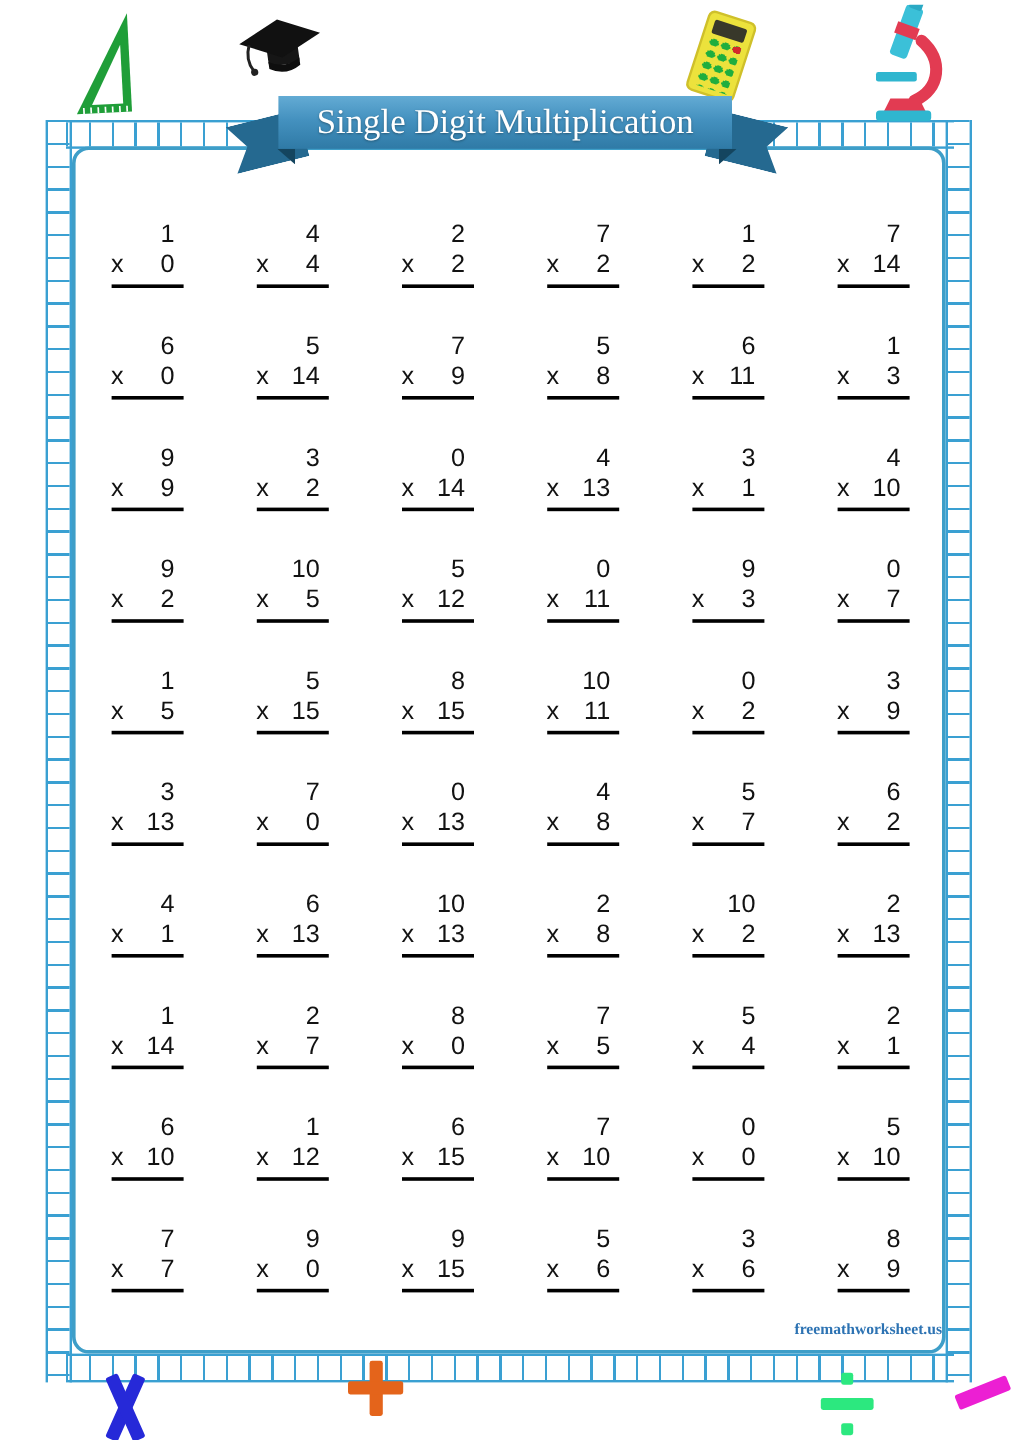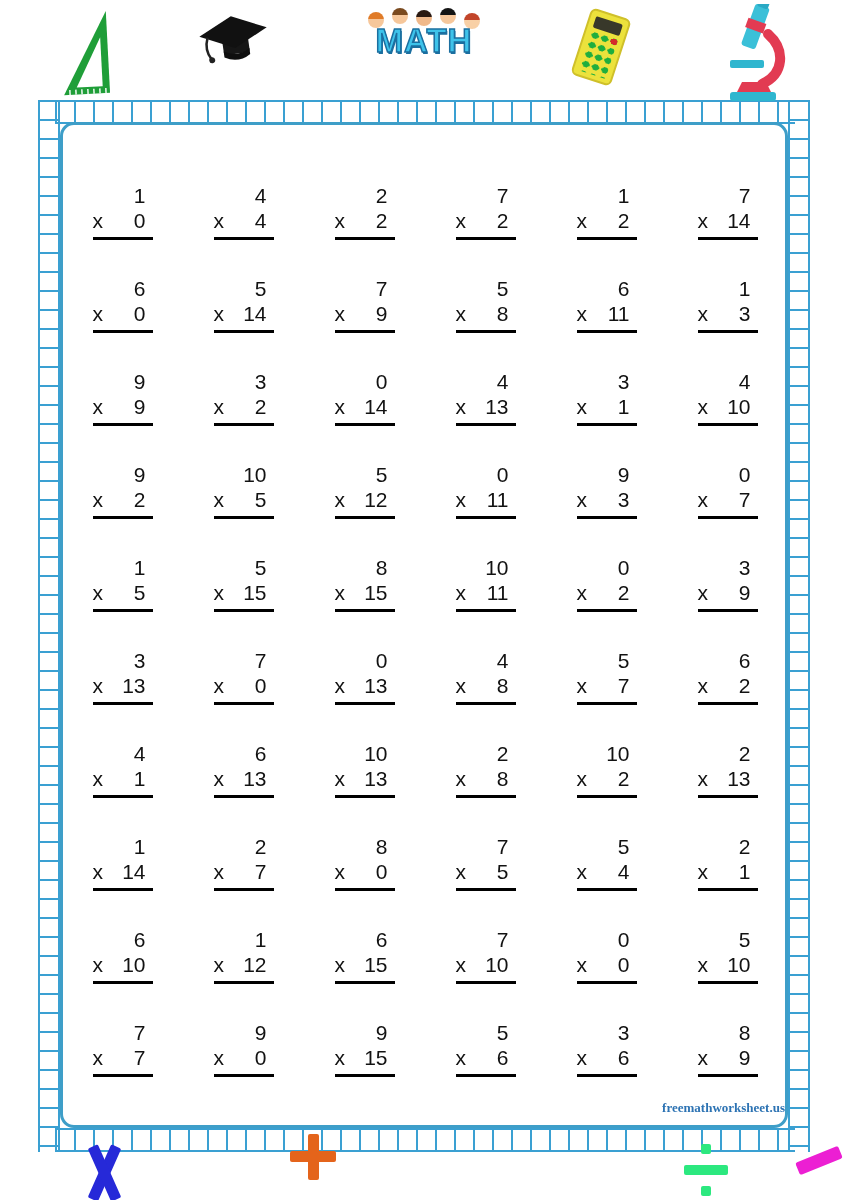--- a/index.html
+++ b/index.html
@@ -122,50 +122,49 @@
       <g transform="rotate(-8 36 25)">
         <rect x="24" y="24" width="26" height="16" rx="3" fill="#161616"></rect>
         <path d="M24 36 q13 8 26 0 l0 6 q-13 8 -26 0 z" fill="#0e0e0e"></path>
         <polygon points="36,2 70,18 36,34 2,18" fill="#111111"></polygon>
         <path d="M10 20 q-5 12 1 22" stroke="#222" stroke-width="2.5" fill="none"></path>
         <circle cx="11.5" cy="43" r="3" fill="#222"></circle>
       </g>
     </svg>
   </div>
 
-  <div class="hicon math-logo">
-    <div class="kids">
-      <span class="kid" style="left:0;top:4px;background:linear-gradient(#e07b28 42%,#f6c79b 42%);"></span>
-      <span class="kid" style="left:24px;top:0;background:linear-gradient(#7a4a1f 42%,#f6c79b 42%);"></span>
-      <span class="kid" style="left:48px;top:2px;background:linear-gradient(#2b1a12 42%,#f0b98b 42%);"></span>
-      <span class="kid" style="left:72px;top:0;background:linear-gradient(#141414 42%,#f6c79b 42%);"></span>
-      <span class="kid" style="left:96px;top:5px;background:linear-gradient(#c2452a 42%,#f8d0a6 42%);"></span>
-    </div>
-    <div class="math-word">MATH</div>
-  </div>
 
   <div class="hicon icon-calc">
     <div class="calc-screen"></div>
     <div class="calc-keys"></div>
   </div>
 
   <div class="hicon icon-scope">
     <svg width="76" height="98" viewBox="0 0 76 98">
       <g transform="rotate(20 42 22)">
         <rect x="36" y="0" width="15" height="44" rx="3" fill="#3bc0d8"></rect>
         <rect x="34" y="16" width="19" height="10" fill="#e23b52"></rect>
         <rect x="38" y="-6" width="11" height="8" rx="2" fill="#2aa9c4"></rect>
       </g>
       <path d="M56 30 C 74 46 72 70 50 80" stroke="#e23b52" stroke-width="10" fill="none" stroke-linecap="round"></path>
       <rect x="18" y="56" width="34" height="8" rx="2" fill="#2fb6cf"></rect>
       <polygon points="30,78 54,78 60,90 24,90" fill="#e23b52"></polygon>
       <rect x="18" y="88" width="46" height="9" rx="3" fill="#2fb6cf"></rect>
     </svg>
   </div>
 
+  <div class="ribbon">
+    <div class="flap flap-l"></div>
+    <div class="flap flap-r"></div>
+    <div class="fold fold-l"></div>
+    <div class="fold fold-r"></div>
+    <div class="band">
+      <span class="band-text">Single Digit Multiplication</span>
+    </div>
+  </div>
 
   <div class="problems">
       <div class="cell">
         <div class="problem">
           <span class="ptop">1</span>
           <div class="prow">
             <span class="px">x</span>
             <span class="pnum">0</span>
           </div>
           <span class="prule"></span>

